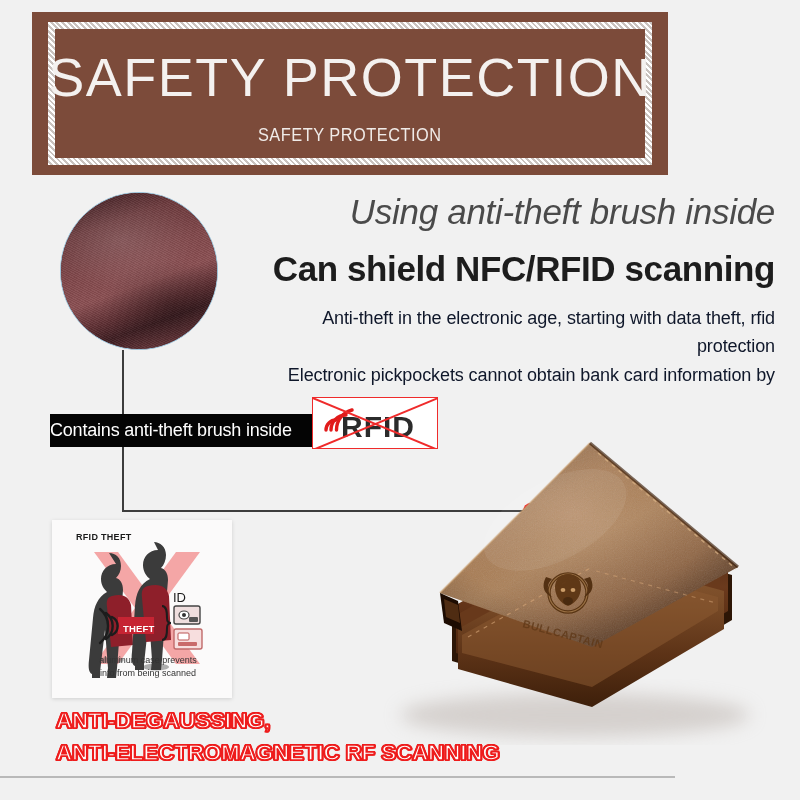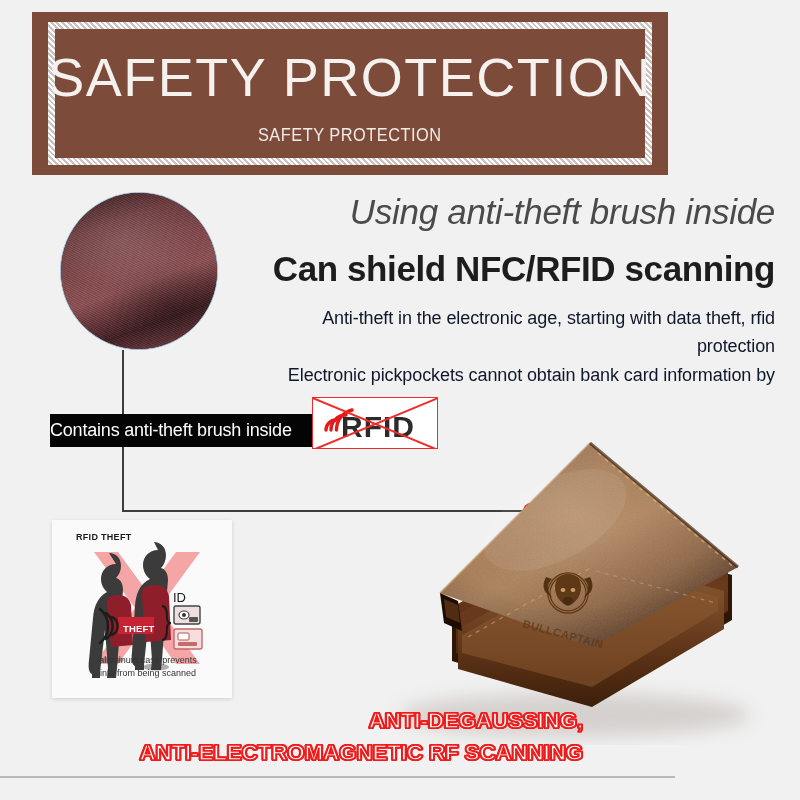--- a/index.html
+++ b/index.html
@@ -294,24 +294,23 @@
     position: absolute;
     left: 340px;
     top: 415px;
     width: 460px;
     height: 330px;
   }
 
   
   #bottom-callout {
     position: absolute;
-    left: 43px;
+    left: 56px;
     top: 705px;
     width: 540px;
-    text-align: right;
   }
   .callout-line {
     display: block;
     font-size: 22.5px;
     font-weight: bold;
     line-height: 1.42;
     letter-spacing: -0.2px;
     color: #ffffff;
     -webkit-text-stroke: 1.6px #ee1c1c;
     text-shadow:

